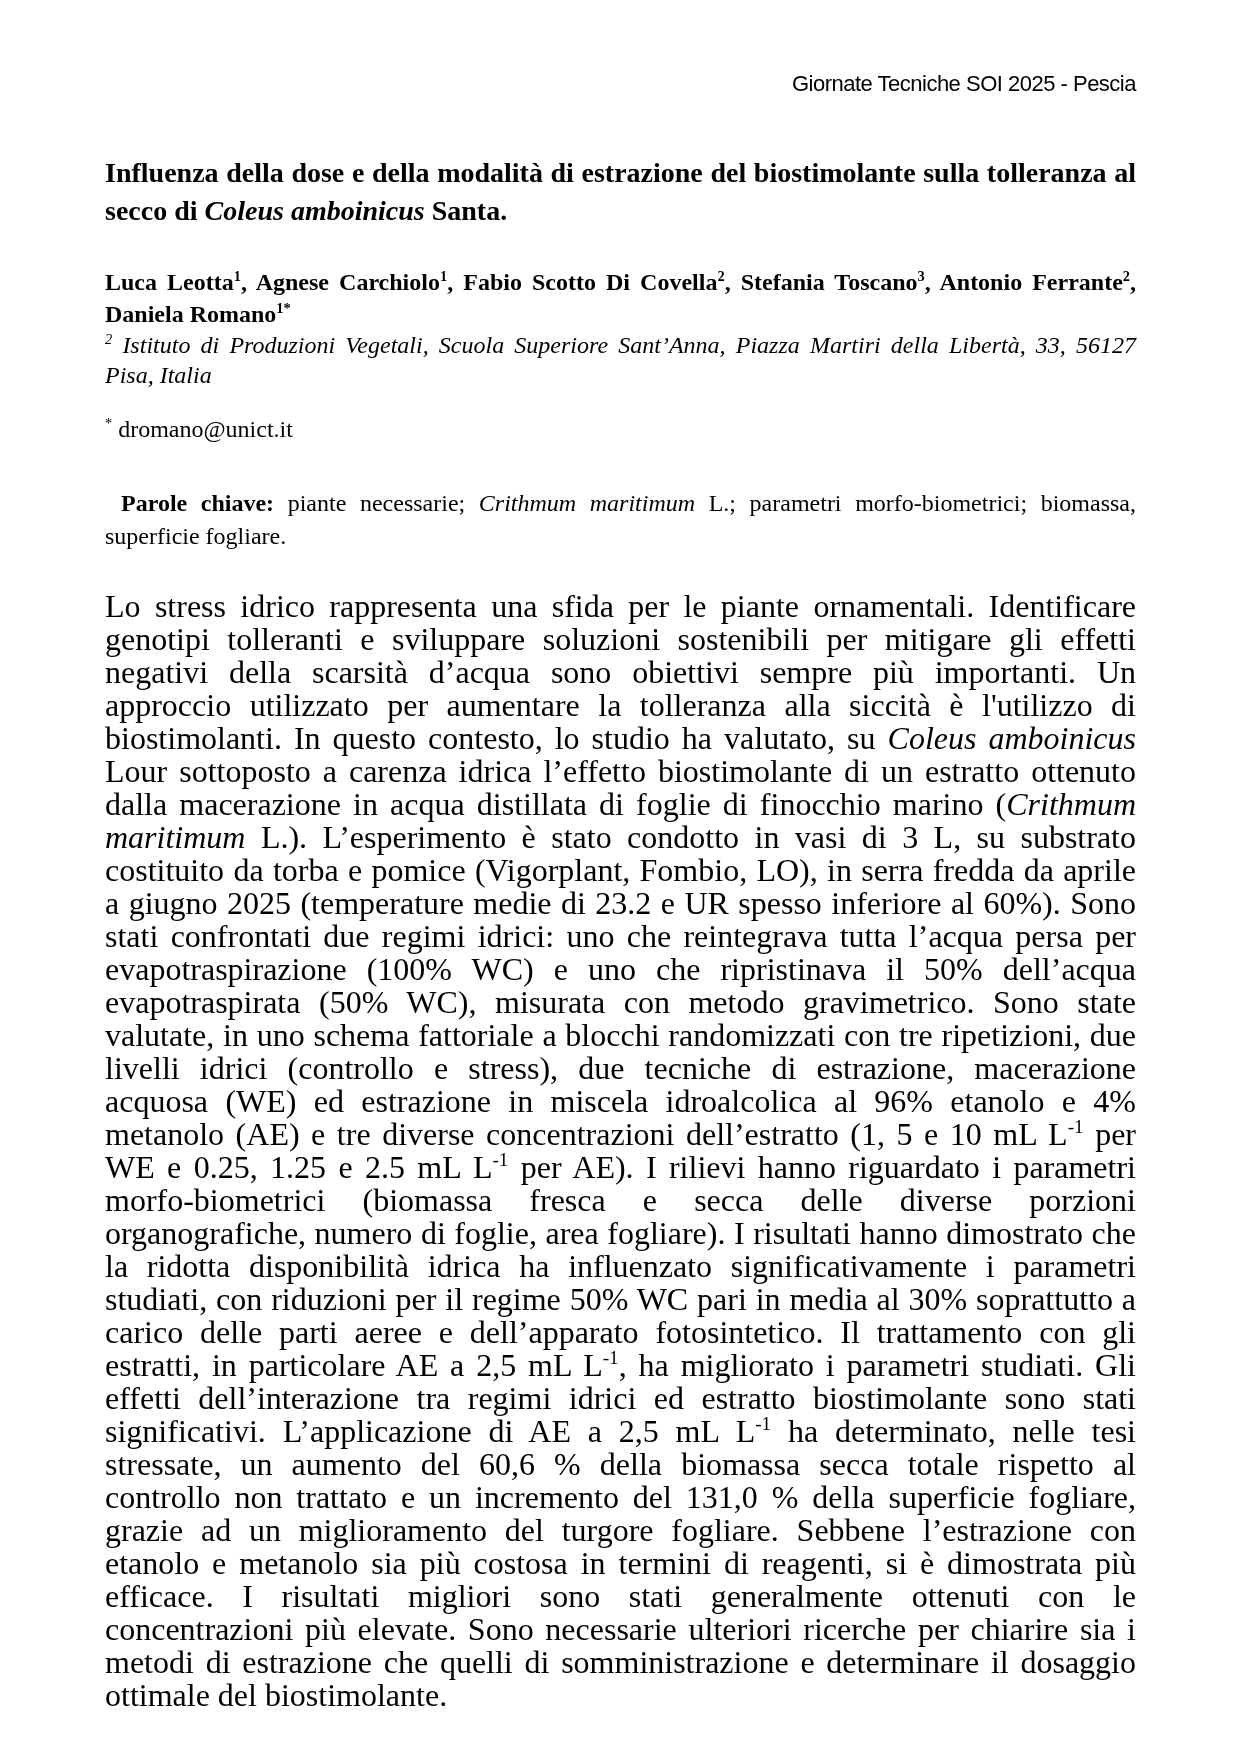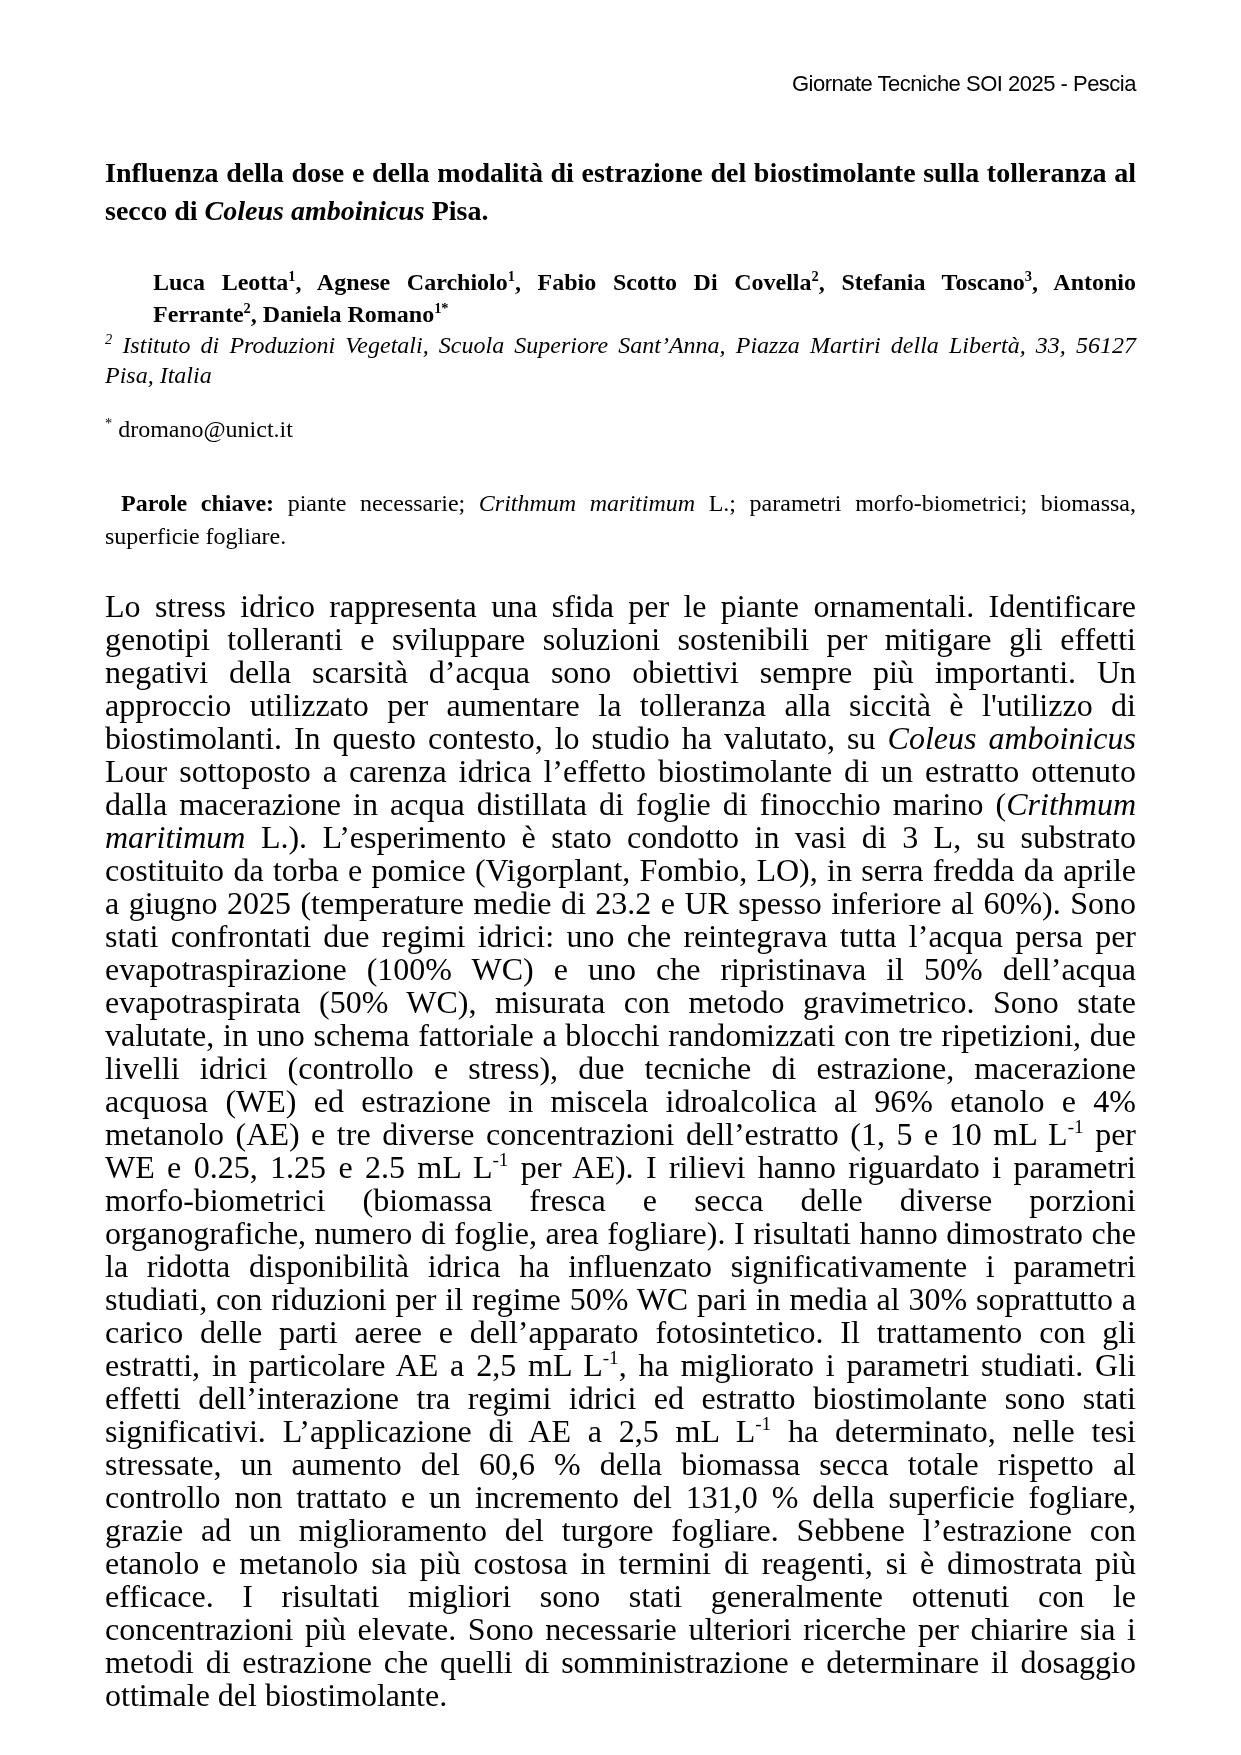--- a/index.html
+++ b/index.html
@@ -25,21 +25,20 @@
     font-weight: bold;
     line-height: 38px;
     text-align: justify;
   }
   .authors-line {
     margin-top: 36px;
     font-size: 24px;
     font-weight: bold;
     line-height: 32px;
     text-align: justify;
-    margin-left: 48px;
   }
   .affiliation {
     font-size: 24px;
     font-style: italic;
     line-height: 30px;
     text-align: justify;
   }
   .email-line {
     margin-top: 24px;
     font-size: 24px;
@@ -72,21 +71,21 @@
   i { font-style: italic; }
   b { font-weight: bold; margin-left: 16px; }
 </style>
 </head>
 <body>
 
 <div class="page">
 
   <div class="running-header">Giornate Tecniche SOI 2025 - Pescia</div>
 
-  <h1 class="article-title"><span>Influenza della dose e della modalità di estrazione del biostimolante sulla tolleranza al secco di </span><i>Coleus amboinicus</i><span> Pisa.</span></h1>
+  <h1 class="article-title"><span>Influenza della dose e della modalità di estrazione del biostimolante sulla tolleranza al secco di </span><i>Coleus amboinicus</i><span> Santa.</span></h1>
 
   <div class="authors-line"><span>Luca Leotta</span><sup>1</sup><span>, Agnese Carchiolo</span><sup>1</sup><span>, Fabio Scotto Di Covella</span><sup>2</sup><span>, Stefania Toscano</span><sup>3</sup><span>, Antonio Ferrante</span><sup>2</sup><span>, Daniela Romano</span><sup>1*</sup></div>
 
   <div>
     <div class="affiliation"><sup>2</sup><span> Istituto di Produzioni Vegetali, Scuola Superiore Sant’Anna, Piazza Martiri della Libertà, 33, 56127 Pisa, Italia</span></div>
   </div>
 
   <div class="email-line"><sup>*</sup><span> dromano@unict.it</span></div>
 
   <div class="keywords-line"><b>Parole chiave:</b><span> piante necessarie; </span><i>Crithmum maritimum</i><span> L.; parametri morfo-biometrici; biomassa, superficie fogliare.</span></div>

